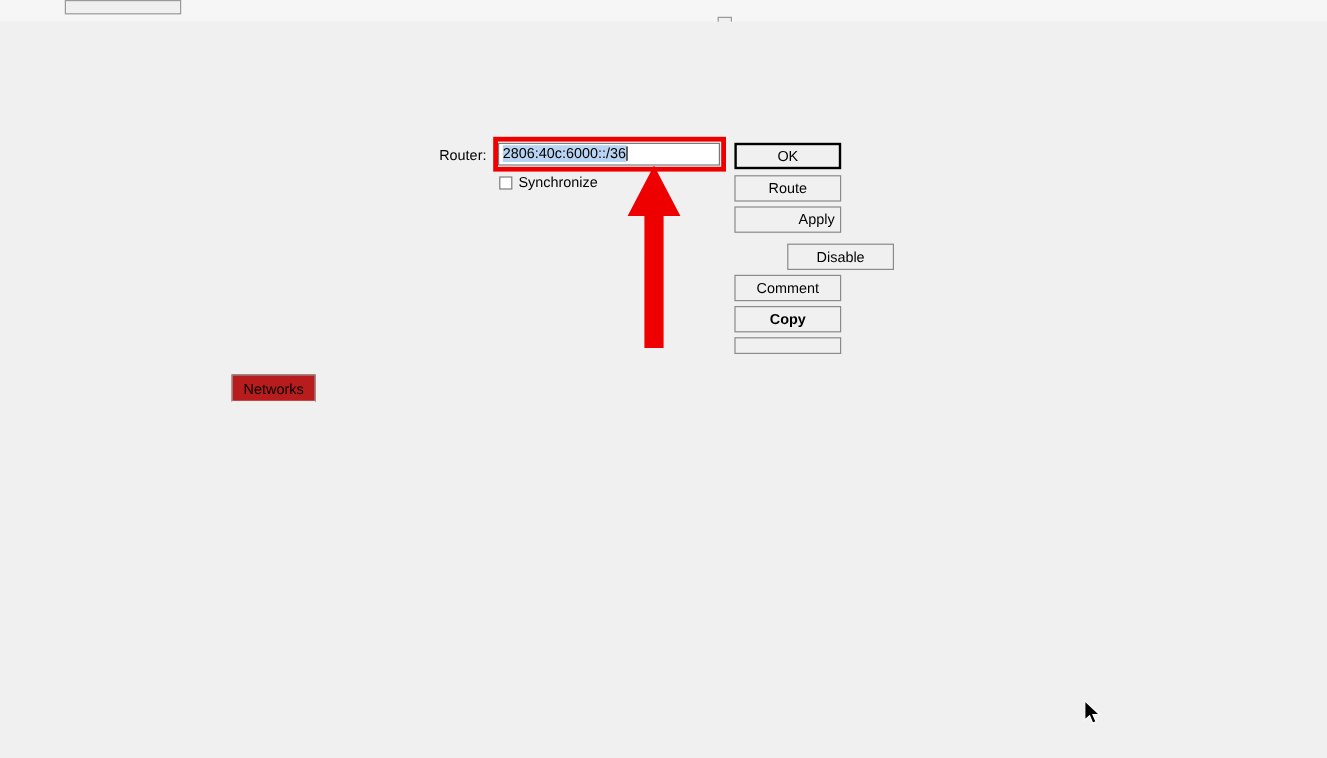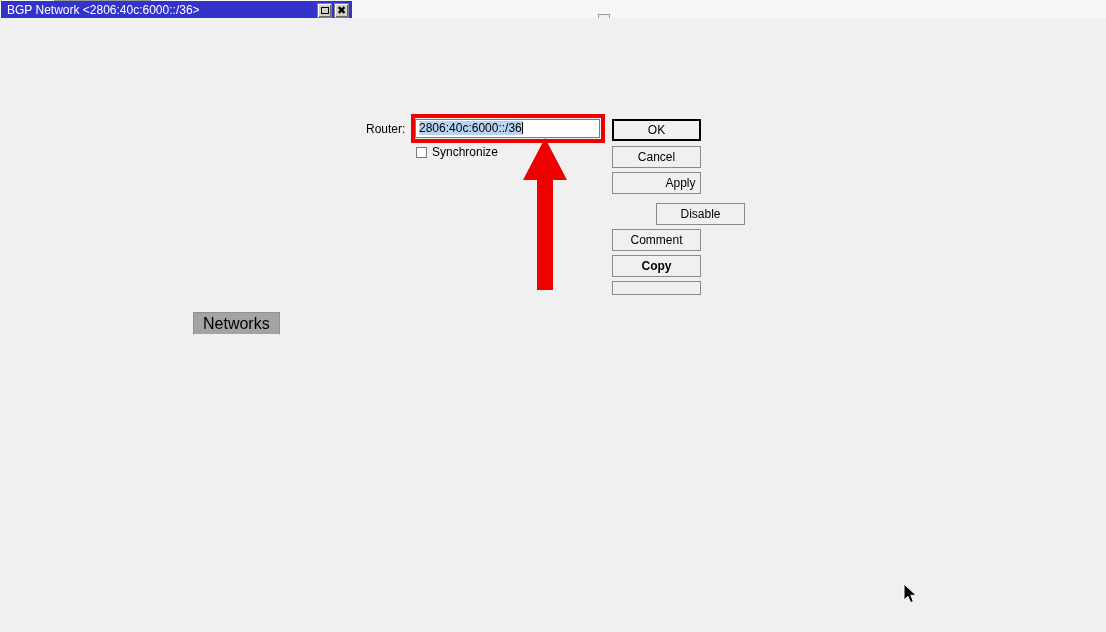--- a/index.html
+++ b/index.html
@@ -62,21 +62,21 @@
   
   #bgp { left:10px; top:289px; width:538px; height:343px; }
   #bgp .win-title { background:#b0b0b0; }
   .tabbar { position:relative; height:23px; margin:3px 0 0 3px; }
   .tab {
     position:absolute; top:4px; height:19px; line-height:19px;
     padding:0 9px; font-size:12px; background:#e4e1dc;
     border:1px solid #909090; border-bottom:none; box-sizing:border-box;
     color:#000;
   }
-  .tab.active { top:0px; height:23px; line-height:22px; background:#a3a3a3; border-bottom:1px solid #f0f0f0; z-index:3; font-size:16px;}
+  .tab.active { top:0px; height:23px; line-height:22px; background:#b91c1c; border-bottom:1px solid #f0f0f0; z-index:3; font-size:12px;}
   .tabline { position:absolute; left:0; right:0; top:22px; border-top:1px solid #909090; }
 
   .toolbar { position:relative; height:26px; padding:3px 0 0 4px; }
   .tbtn {
     width:22px; height:20px; background:#f0f0f0; border:1px solid #8c8c8c;
     display:inline-flex; align-items:center; justify-content:center;
     vertical-align:top; margin-right:3px; box-sizing:border-box;
   }
   .tbtn.gap { margin-left:7px; }
   .findbox {
@@ -413,43 +413,32 @@
 
       <div class="statusbar" style="bottom:2px;">11 items (1 selected)</div>
     </div>
   </div>
 
   <svg class="cursor" width="16" height="22" viewBox="0 0 16 22">
     <path d="M1 1 L1 17 L5 13.4 L7.6 19.6 L10.4 18.4 L7.8 12.4 L13 12.2 Z" fill="#000" stroke="#fff" stroke-width="1"></path>
   </svg>
 
   <div id="dlg">
-    <div class="dlg-title">
-      <span>BGP Network &lt;2806:40c:6000::/36&gt;</span>
-      <span class="ctl-group">
-        <span class="ctl-btn">
-            <span class="sq"></span>
-          </span>
-        <span class="ctl-btn">
-            <span class="xg">✖</span>
-          </span>
-      </span>
-    </div>
     <div class="dlg-body"></div>
   </div>
 
   <div class="fld-label" style="left:366px;top:122px;">Router:</div>
   <div class="netinput"><span class="selhl">2806:40c:6000::/36</span><span class="caret"></span></div>
   <div class="redring"></div>
 
   <div class="chk" style="left:416px;top:147px;"></div>
   <div class="fld-label" style="left:432px;top:145px;">Synchronize</div>
 
   <div class="dbtn primary" style="top:119px;">OK</div>
-  <div class="dbtn" style="top:146px;">Cancel</div>
+  <div class="dbtn" style="top:146px;">Route</div>
   <div class="dbtn" style="top:172px;padding-left:48px;">Apply</div>
   <div class="dbtn" style="top:203px;margin-left:44px;">Disable</div>
   <div class="dbtn" style="top:229px;">Comment</div>
   <div class="dbtn" style="top:255px;font-weight:bold;">Copy</div>
   <div class="dbtn" style="top:281px;height:14px;overflow:hidden;"></div>
 
 
   <svg class="arrow-svg" width="60" height="152" viewBox="0 0 60 152">
     <polygon points="30,0 52,42 38,42 38,152 22,152 22,42 8,42" fill="#ee0000"></polygon>
   </svg>

